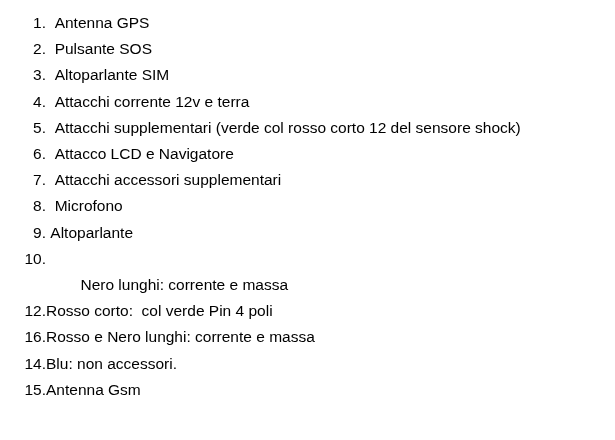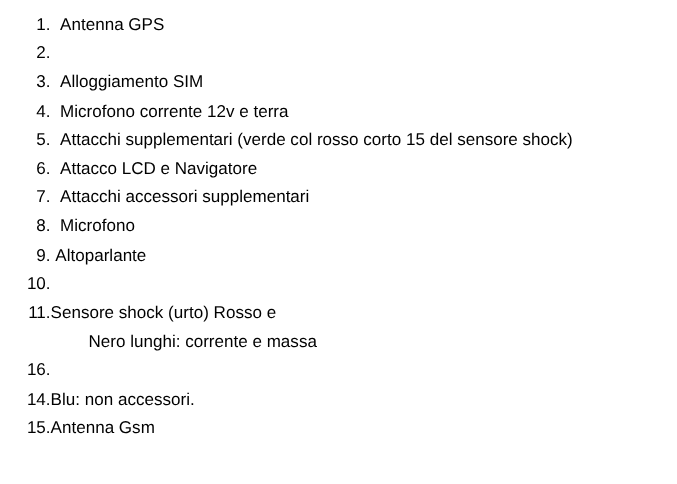--- a/index.html
+++ b/index.html
@@ -44,28 +44,28 @@
     flex: 0 1 auto;
     white-space: pre;
   }
 </style>
 </head>
 <body>
 
 <div class="page">
   <ol class="list" id="list-root">
       <li class="row"><span class="num w1">1.</span><span>  </span><span class="txt">Antenna GPS</span></li>
-      <li class="row"><span class="num w1">2.</span><span>  </span></li>
-      <li class="row"><span class="num w1">3.</span><span>  </span><span class="txt">Alloggiamento SIM</span></li>
-      <li class="row"><span class="num w1">4.</span><span>  </span><span class="txt">Microfono corrente 12v e terra</span></li>
-      <li class="row"><span class="num w1">5.</span><span>  </span><span class="txt">Attacchi supplementari (verde col rosso corto 15 del sensore shock)</span></li>
+      <li class="row"><span class="num w1">2.</span><span>  </span><span class="txt">Pulsante SOS</span></li>
+      <li class="row"><span class="num w1">3.</span><span>  </span><span class="txt">Altoparlante SIM</span></li>
+      <li class="row"><span class="num w1">4.</span><span>  </span><span class="txt">Attacchi corrente 12v e terra</span></li>
+      <li class="row"><span class="num w1">5.</span><span>  </span><span class="txt">Attacchi supplementari (verde col rosso corto 12 del sensore shock)</span></li>
       <li class="row"><span class="num w1">6.</span><span>  </span><span class="txt">Attacco LCD e Navigatore</span></li>
       <li class="row"><span class="num w1">7.</span><span>  </span><span class="txt">Attacchi accessori supplementari</span></li>
       <li class="row"><span class="num w1">8.</span><span>  </span><span class="txt">Microfono</span></li>
       <li class="row"><span class="num w1">9.</span><span> </span><span class="txt">Altoparlante</span></li>
       <li class="row"><span class="num w2">10.</span><span> </span></li>
-      <li class="row"><span class="num w2">11.</span><span></span><span class="txt">Sensore shock (urto) Rosso e</span></li>
       <li class="row"><span class="num w1"></span><span></span><span class="txt">        Nero lunghi: corrente e massa</span></li>
-      <li class="row"><span class="num w2">16.</span><span></span></li>
+      <li class="row"><span class="num w2">12.</span><span></span><span class="txt">Rosso corto:  col verde Pin 4 poli</span></li>
+      <li class="row"><span class="num w2">16.</span><span></span><span class="txt">Rosso e Nero lunghi: corrente e massa</span></li>
       <li class="row"><span class="num w2">14.</span><span></span><span class="txt">Blu: non accessori.</span></li>
       <li class="row"><span class="num w2">15.</span><span></span><span class="txt">Antenna Gsm</span></li>
     </ol>
 </div>
 
 </body></html>

